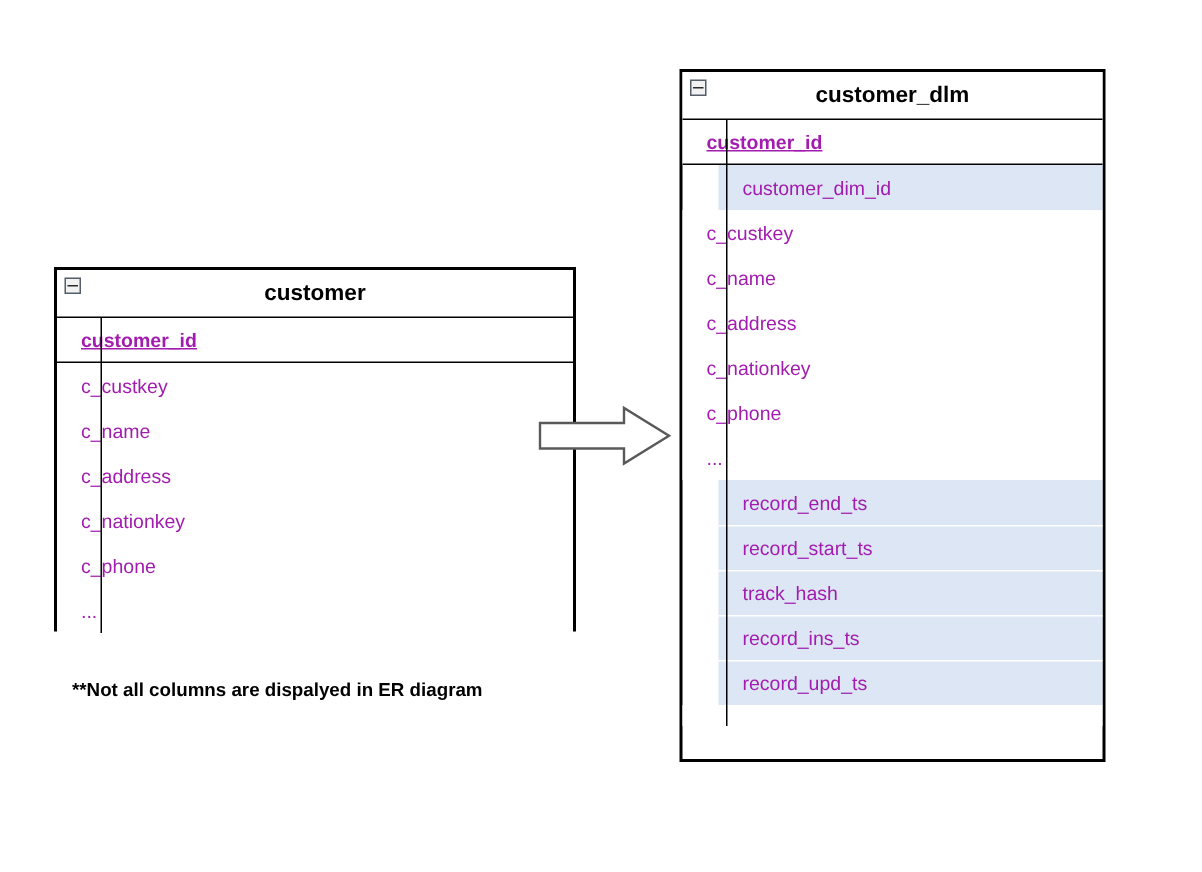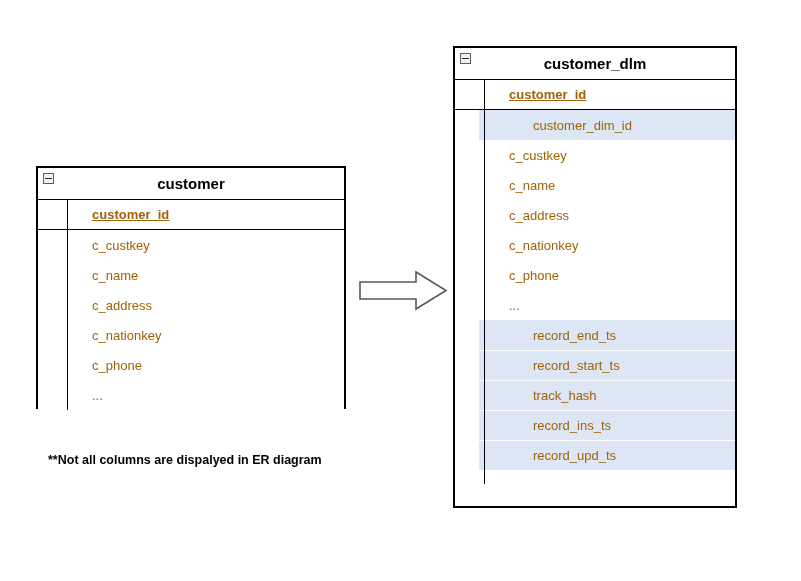--- a/index.html
+++ b/index.html
@@ -81,23 +81,23 @@
     background: transparent;
     z-index: 2;
     pointer-events: none;
   }
 
   .row {
     box-sizing: border-box;
     height: 30px;
     display: flex;
     align-items: center;
-    padding-left: 54px;
+    padding-left: 16px;
     font-size: 13px;
-    color: #a16207;
+    color: #a21caf;
     background: #ffffff;
   }
 
   .row.pk {
     font-weight: bold;
     border-bottom: 1px solid #000000;
     height: 30px;
   }
   .row.pk .txt {
     text-decoration: underline;
@@ -112,22 +112,22 @@
   }
 
   .row.tail {
     height: 14px;
     background: #ffffff;
   }
 
   
   #entity-customer {
     left: 36px;
-    top: 166px;
-    width: 310px;
+    top: 178px;
+    width: 348px;
     height: 243px;
   }
 
   
   #entity-customer-dlm {
     left: 453px;
     top: 46px;
     width: 284px;
     height: 462px;
   }

